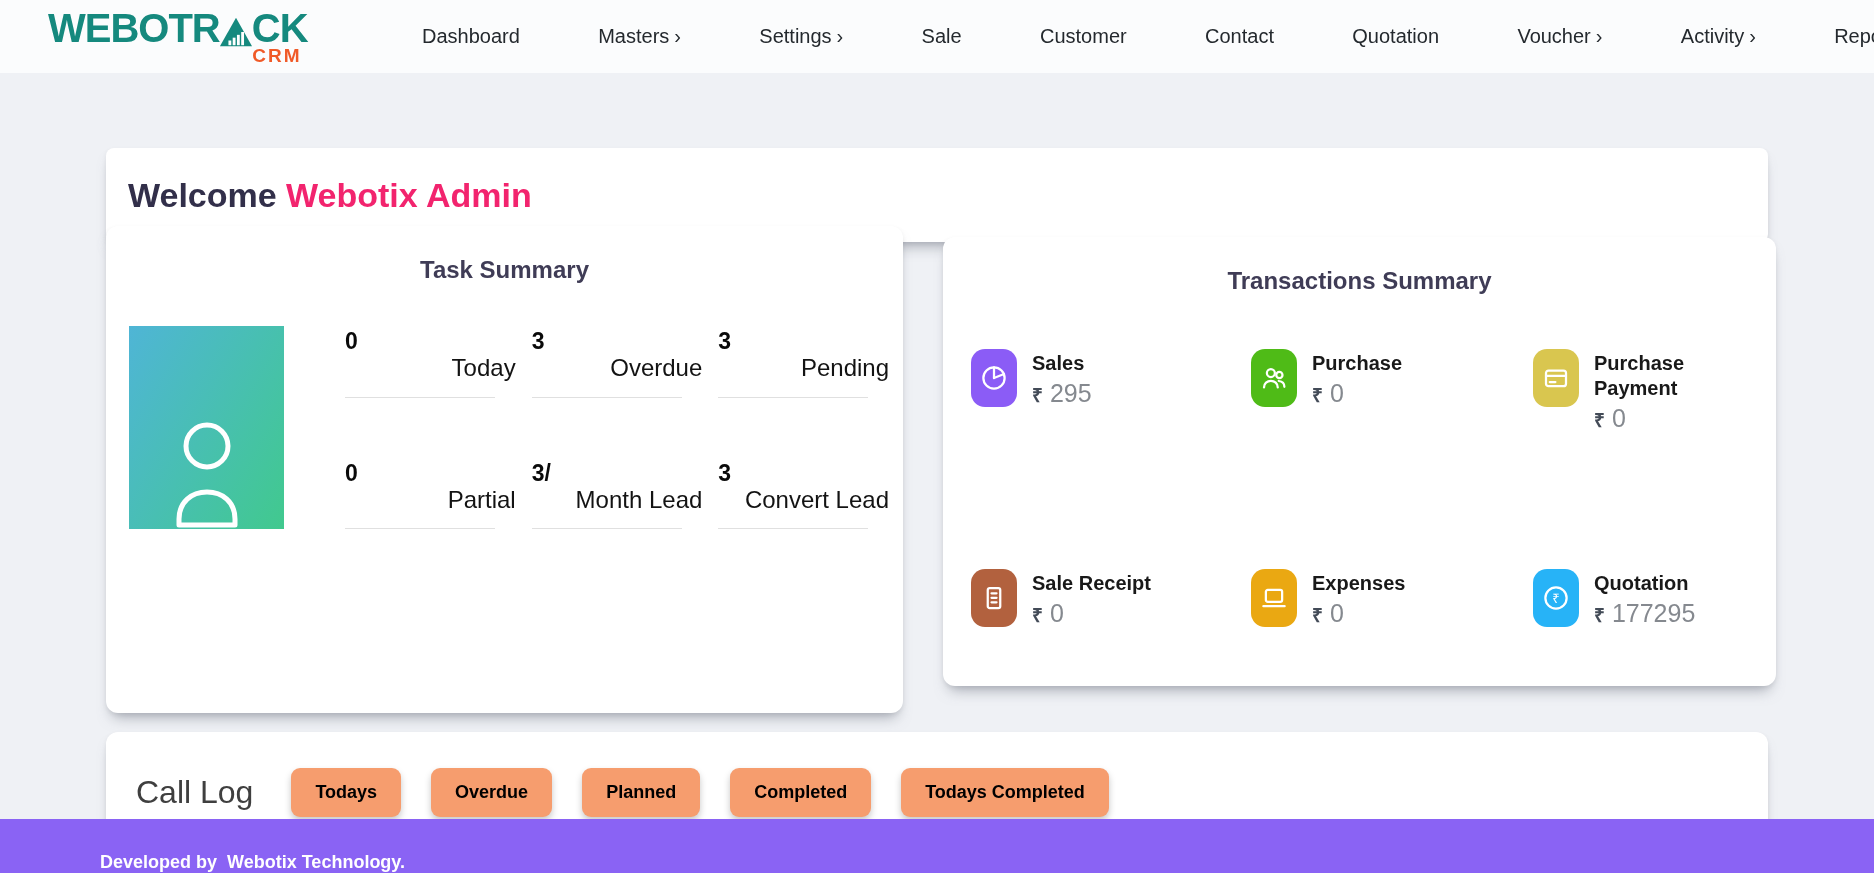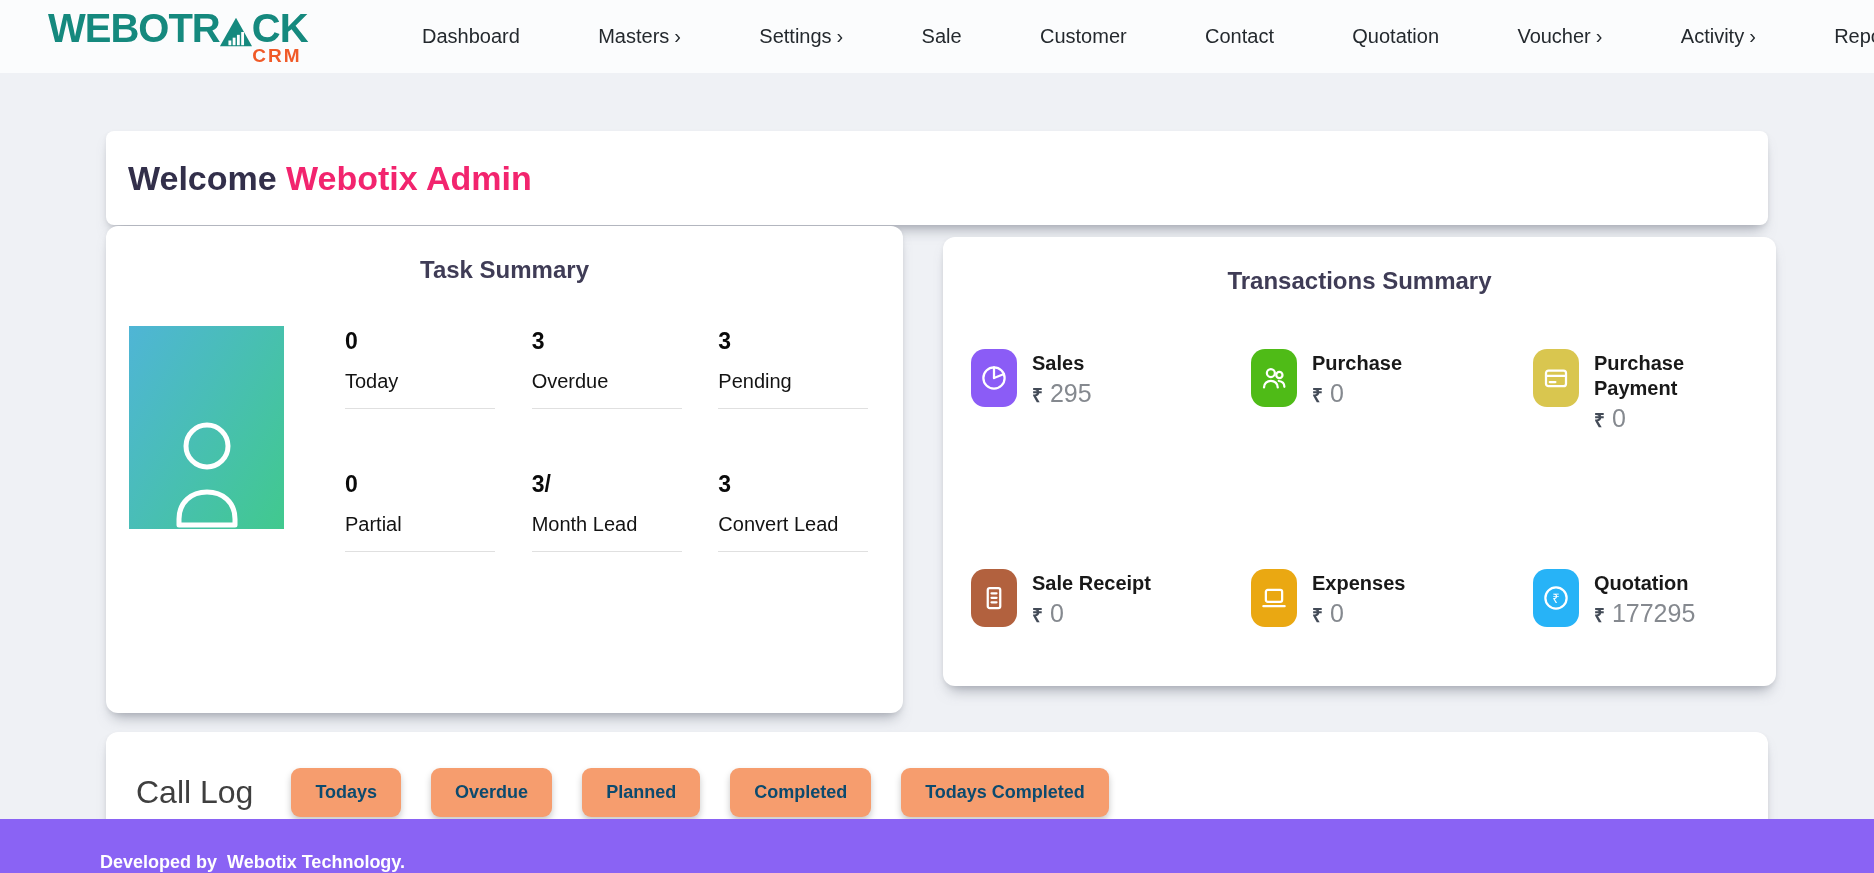--- a/index.html
+++ b/index.html
@@ -16,37 +16,37 @@
     letter-spacing:2px;margin-top:-2px;padding-right:6px;line-height:1;}
   .nav-menu{position:absolute;left:422px;top:0;width:1460px;height:73px;display:flex;
     align-items:center;justify-content:space-between;}
   .nav-item{display:flex;align-items:center;gap:5px;font-size:20px;color:#24292e;
     white-space:nowrap;cursor:pointer;}
   .caret{font-size:20px;color:#24292e;line-height:1;transform:translateY(-1px);}
 
   
   .card{position:absolute;background:#ffffff;border-radius:12px;
     box-shadow:0 10px 14px -6px rgba(110,115,130,0.55), 0 2px 5px rgba(0,0,0,0.07);}
-  .welcome-card{top:131px;left:106px;width:1662px;height:94px;border-radius:8px;
+  .welcome-card{top:148px;left:106px;width:1662px;height:94px;border-radius:8px;
     display:flex;align-items:center;padding-left:22px;box-sizing:border-box;}
   .welcome-title{font-size:34px;font-weight:bold;color:#322f4a;}
   .welcome-title .uname{color:#f2246e;}
 
   .task-card{top:226px;left:106px;width:797px;height:487px;}
   .trans-card{top:237px;left:935px;width:833px;height:449px;margin-left:8px;}
   .card-title{margin-top:30px;text-align:center;font-size:24px;font-weight:bold;color:#3f3c56;}
 
   
   .avatar{position:absolute;left:23px;top:100px;width:155px;height:203px;
     background:linear-gradient(120deg,#4fb5d6 0%,#41c98e 100%);
     display:flex;align-items:flex-end;justify-content:center;}
   .stats{position:absolute;left:239px;top:104px;right:14px;display:grid;
     grid-template-columns:1fr 1fr 1fr;row-gap:64px;column-gap:16px;}
   .stat-num{font-size:23px;font-weight:800;color:#0a0a0a;line-height:1;}
-  .stat-label{margin-top:17px;font-size:20px;color:#131313;line-height:1.15;}
+  .stat-label{margin-top:1px;font-size:24px;color:#131313;line-height:1.15;text-align:right;}
   .stat-line{margin-top:15px;width:150px;border-bottom:1px solid #e0e0e0;}
 
   
   .trans-grid{position:absolute;left:28px;top:112px;right:8px;display:grid;
     grid-template-columns:280px 282px 1fr;row-gap:136px;align-items:start;}
   .trans-item{display:flex;gap:15px;}
   .trans-icon{width:46px;height:58px;border-radius:14px;flex:0 0 46px;
     display:flex;align-items:center;justify-content:center;}
   .trans-icon svg{width:30px;height:30px;}
   .trans-text{padding-top:2px;max-width:165px;}
@@ -54,21 +54,21 @@
   .trans-value{margin-top:3px;display:flex;align-items:baseline;gap:7px;}
   .trans-rupee{font-size:19px;font-weight:600;color:#434b57;}
   .trans-amount{font-size:25px;color:#85898f;}
 
   
   .calllog-card{top:732px;left:106px;width:1662px;height:170px;}
   .calllog-row{display:flex;align-items:center;padding:36px 0 0 30px;gap:34px;}
   .calllog-title{font-size:32px;color:#3f3f3f;white-space:nowrap;margin-right:4px;}
   .btn-row{display:flex;gap:30px;}
   .log-btn{background:#f69d6e;border:none;border-radius:9px;padding:14px 24px;
-    font-family:"Liberation Sans",sans-serif;font-size:18px;font-weight:bold;color:#0c4a6e;
+    font-family:"Liberation Sans",sans-serif;font-size:18px;font-weight:bold;color:#000000;
     white-space:nowrap;cursor:pointer;box-shadow:0 4px 7px rgba(0,0,0,0.22);}
 
   
   .footer{position:absolute;top:819px;left:0;width:100%;height:54px;background:#8a63f4;
     display:flex;align-items:flex-end;padding-left:100px;box-sizing:border-box;z-index:10;}
   .footer-text{color:#ffffff;font-size:18px;font-weight:bold;white-space:pre;}
 </style>
 </head>
 <body>
 

